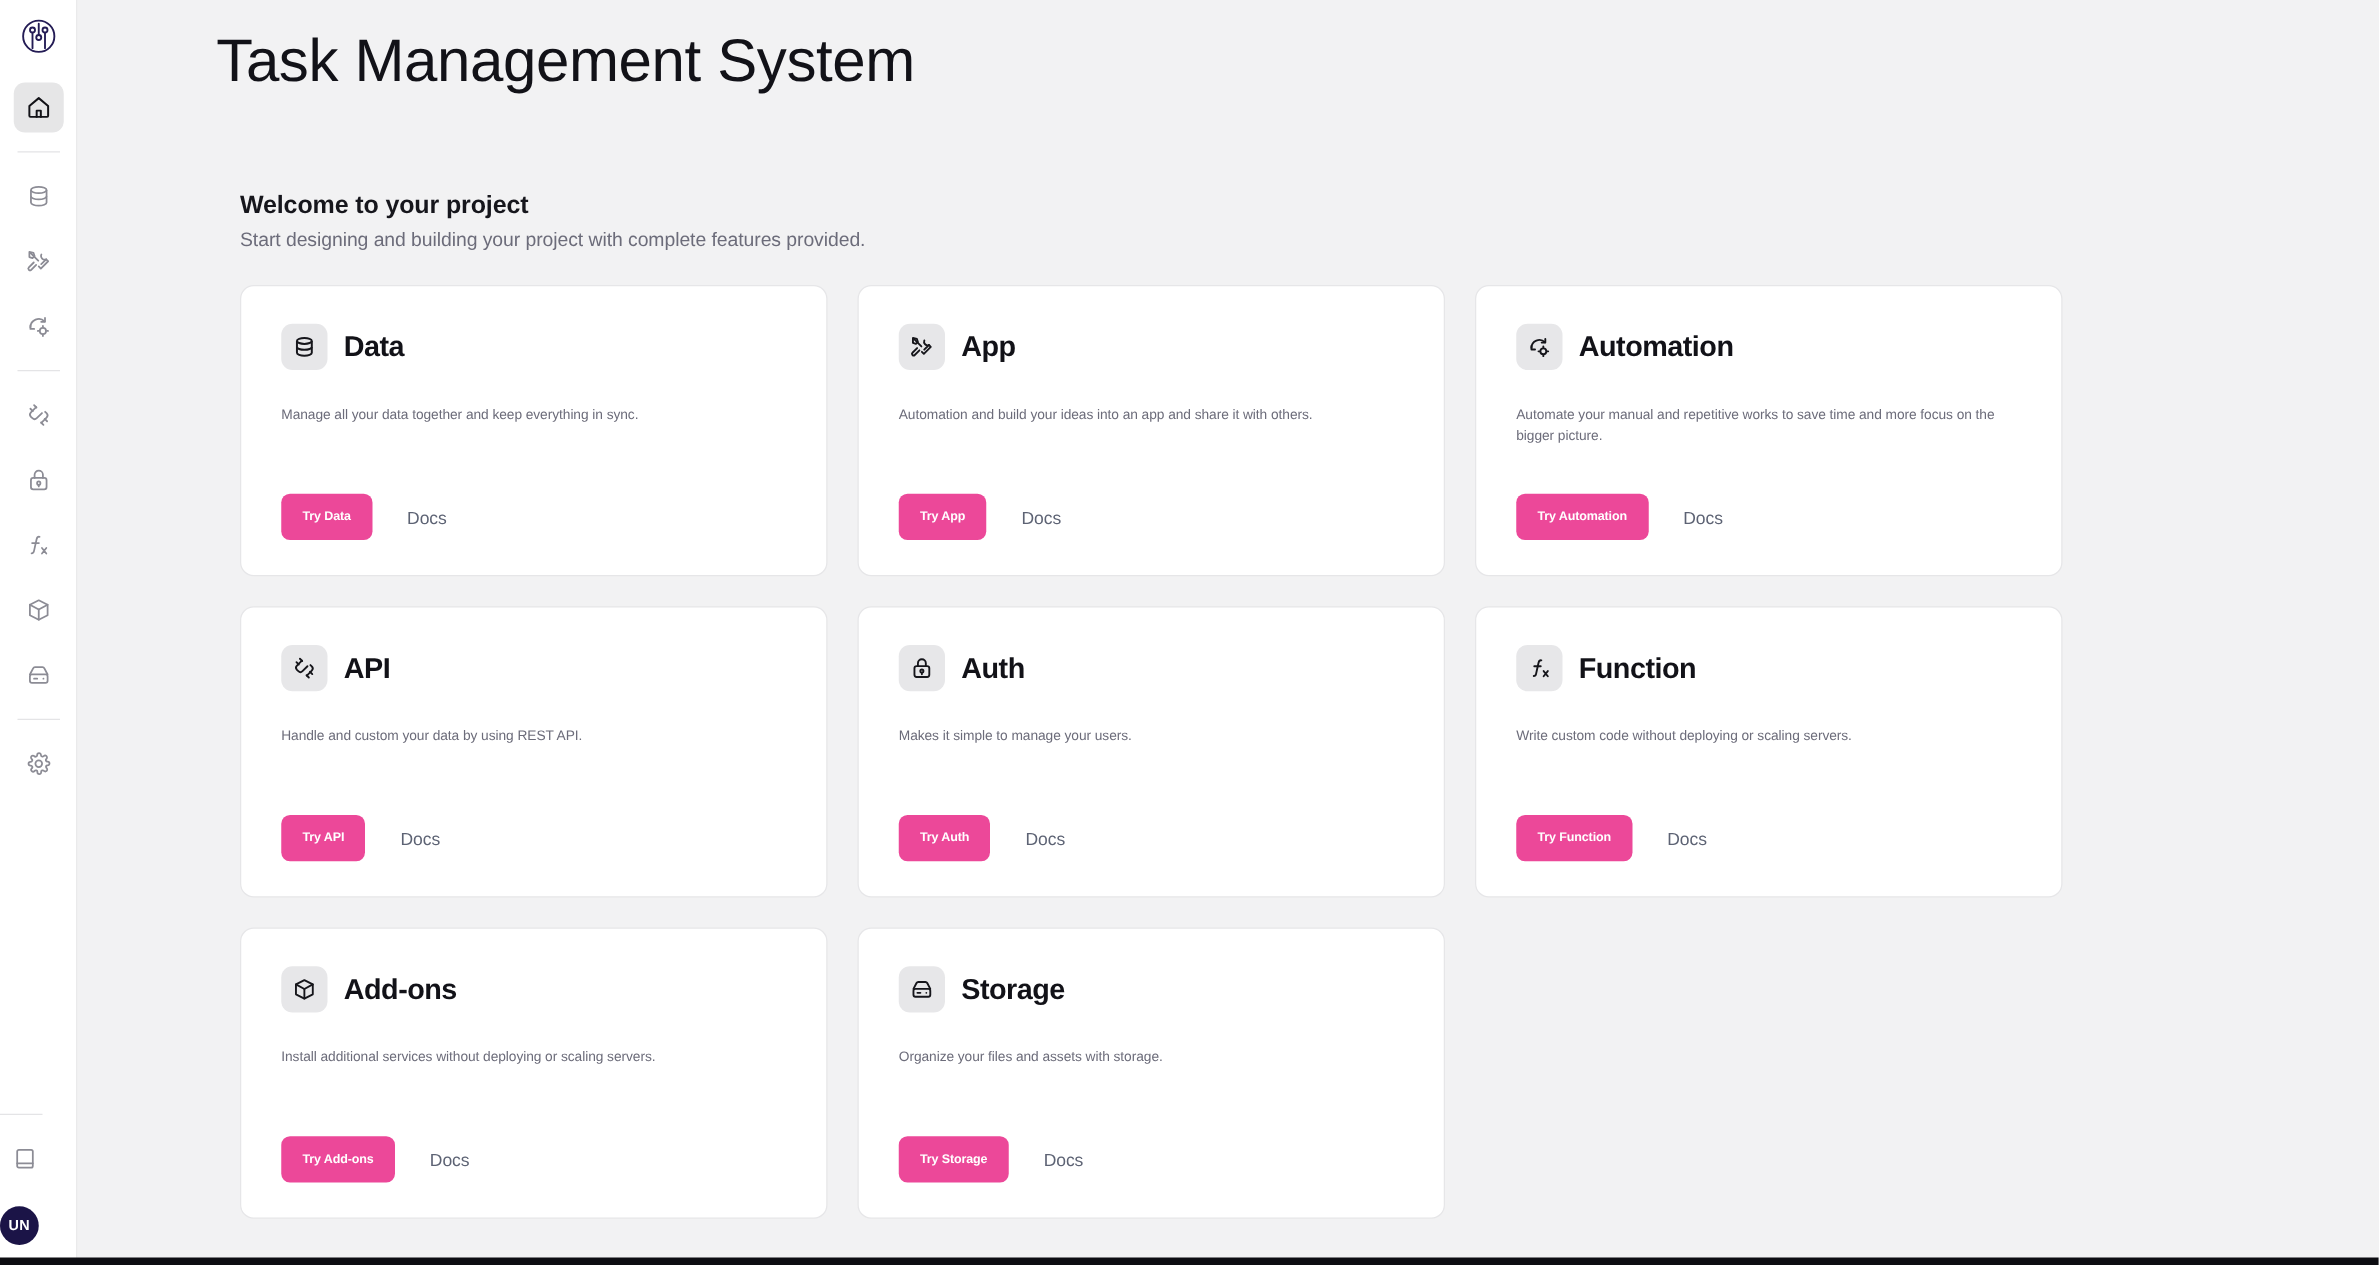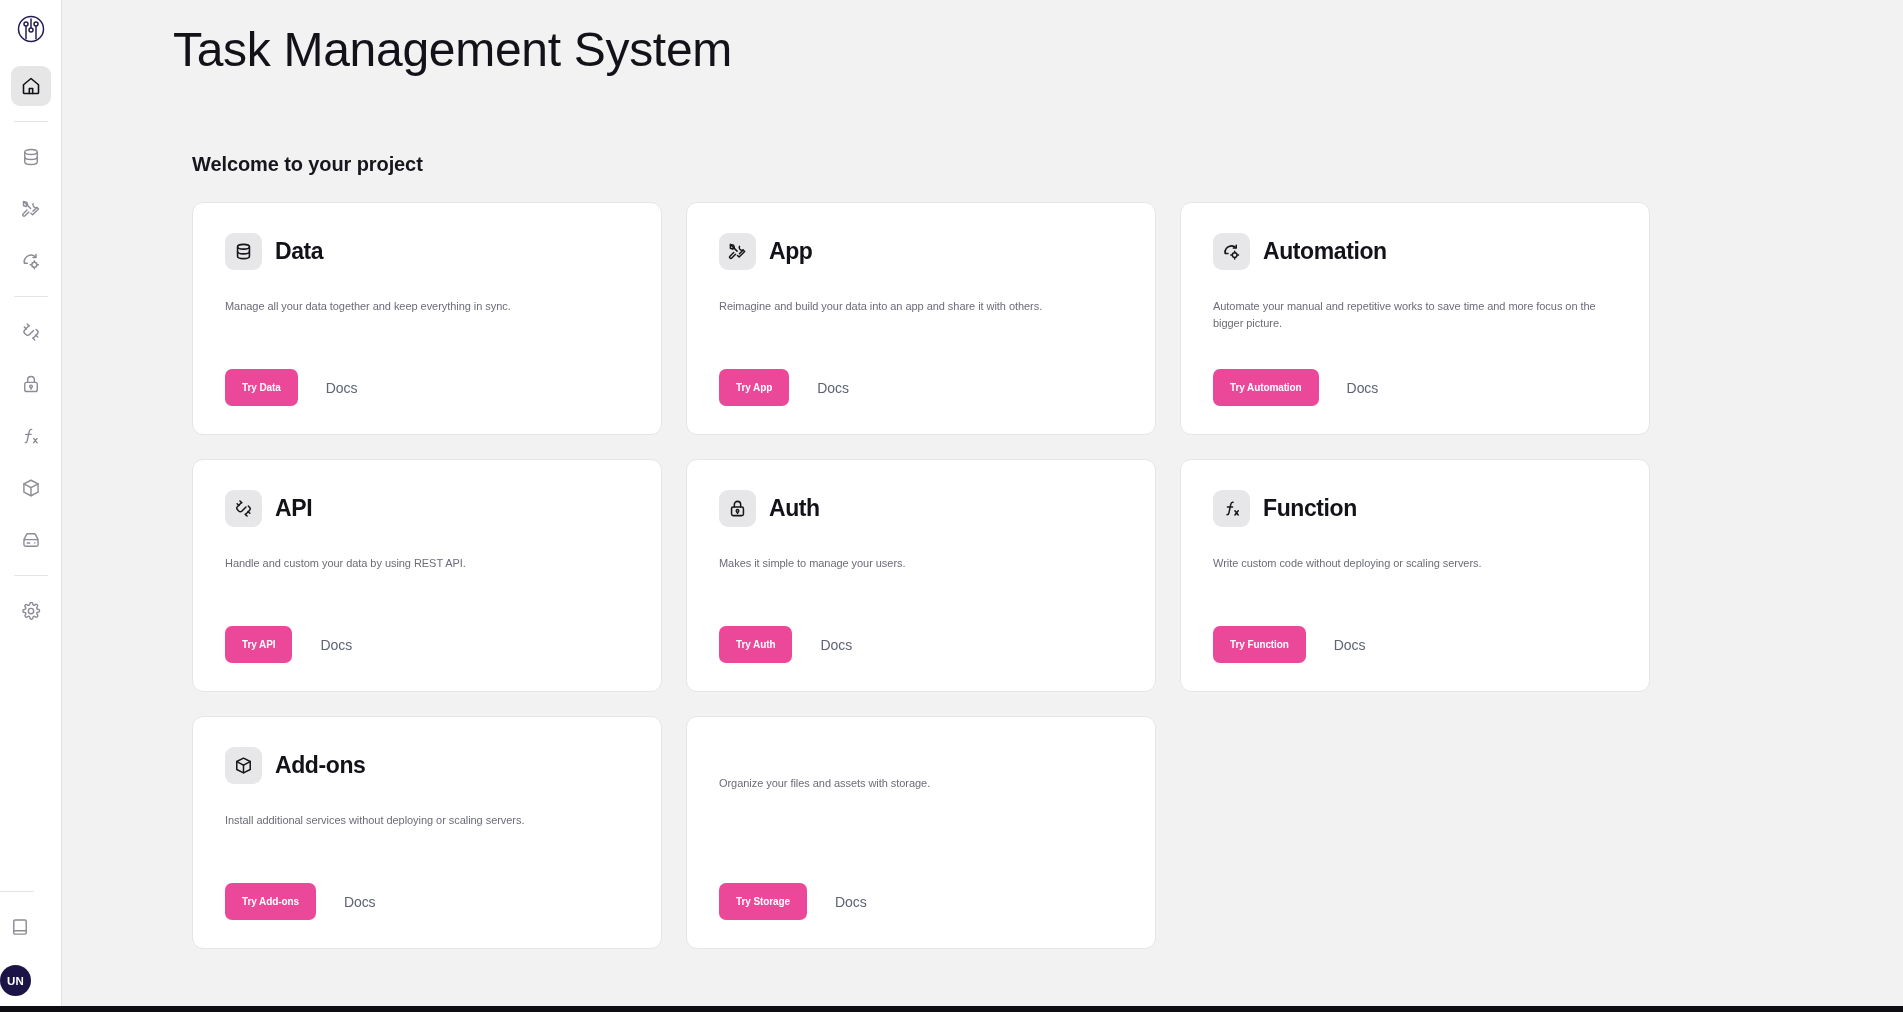--- a/index.html
+++ b/index.html
@@ -274,20 +274,21 @@
       </div>
     </div>
   </div>
 
   <div class="main">
 
     <h1 class="page-title">Task Management System</h1>
 
     <div class="content">
       <div class="section-title">Welcome to your project</div>
+      <div class="section-sub">Start designing and building your project with complete features provided.</div>
 
       <div class="grid">
 
         <div class="card">
           <div class="card-head">
             <span class="card-icon">
               <svg width="19" height="19" viewBox="0 0 24 24" fill="none" stroke="currentColor" stroke-width="2">
                 <ellipse cx="12" cy="6" rx="7.5" ry="3"></ellipse>
                 <path d="M4.5 6v6c0 1.66 3.36 3 7.5 3s7.5-1.34 7.5-3V6"></path>
                 <path d="M4.5 12v6c0 1.66 3.36 3 7.5 3s7.5-1.34 7.5-3v-6"></path>
@@ -308,21 +309,21 @@
               <svg width="19" height="19" viewBox="0 0 24 24" fill="none" stroke="currentColor" stroke-width="1.9" stroke-linecap="round" stroke-linejoin="round">
                 <path d="M14.5 5.5a3.5 3.5 0 0 0 4.6 4.6l-4.7 4.7"></path>
                 <path d="M19.1 10.1 21 12l-7 7-2-2"></path>
                 <path d="M4 4l7.5 7.5"></path>
                 <path d="M9.5 15.5 4.8 20.2a1.6 1.6 0 0 1-2.3-2.3l4.7-4.7"></path>
                 <path d="M3 3l4 1 1 3-2 2-3-1z"></path>
               </svg>
             </span>
             <span class="card-title">App</span>
           </div>
-          <div class="card-desc">Reimagine and build your data into an app and share it with others.</div>
+          <div class="card-desc">Automation and build your ideas into an app and share it with others.</div>
           <div class="card-actions">
             <button class="btn-primary">Try App</button>
             <a class="btn-link">Docs</a>
           </div>
         </div>
 
         <div class="card">
           <div class="card-head">
             <span class="card-icon">
               <svg width="19" height="19" viewBox="0 0 24 24" fill="none" stroke="currentColor" stroke-width="1.9" stroke-linecap="round" stroke-linejoin="round">
@@ -410,20 +411,31 @@
             <span class="card-title">Add-ons</span>
           </div>
           <div class="card-desc">Install additional services without deploying or scaling servers.</div>
           <div class="card-actions">
             <button class="btn-primary">Try Add-ons</button>
             <a class="btn-link">Docs</a>
           </div>
         </div>
 
         <div class="card">
+          <div class="card-head">
+            <span class="card-icon">
+              <svg width="19" height="19" viewBox="0 0 24 24" fill="none" stroke="currentColor" stroke-width="1.9" stroke-linecap="round" stroke-linejoin="round">
+                <path d="M3.5 11.5 6.6 5.6A2 2 0 0 1 8.4 4.5h7.2a2 2 0 0 1 1.8 1.1l3.1 5.9"></path>
+                <rect x="3.5" y="11.5" width="17" height="8" rx="2"></rect>
+                <path d="M7.5 15.5h3"></path>
+                <circle cx="16.5" cy="15.5" r=".9" fill="currentColor" stroke="none"></circle>
+              </svg>
+            </span>
+            <span class="card-title">Storage</span>
+          </div>
           <div class="card-desc">Organize your files and assets with storage.</div>
           <div class="card-actions">
             <button class="btn-primary">Try Storage</button>
             <a class="btn-link">Docs</a>
           </div>
         </div>
 
       </div>
     </div>
   </div>

